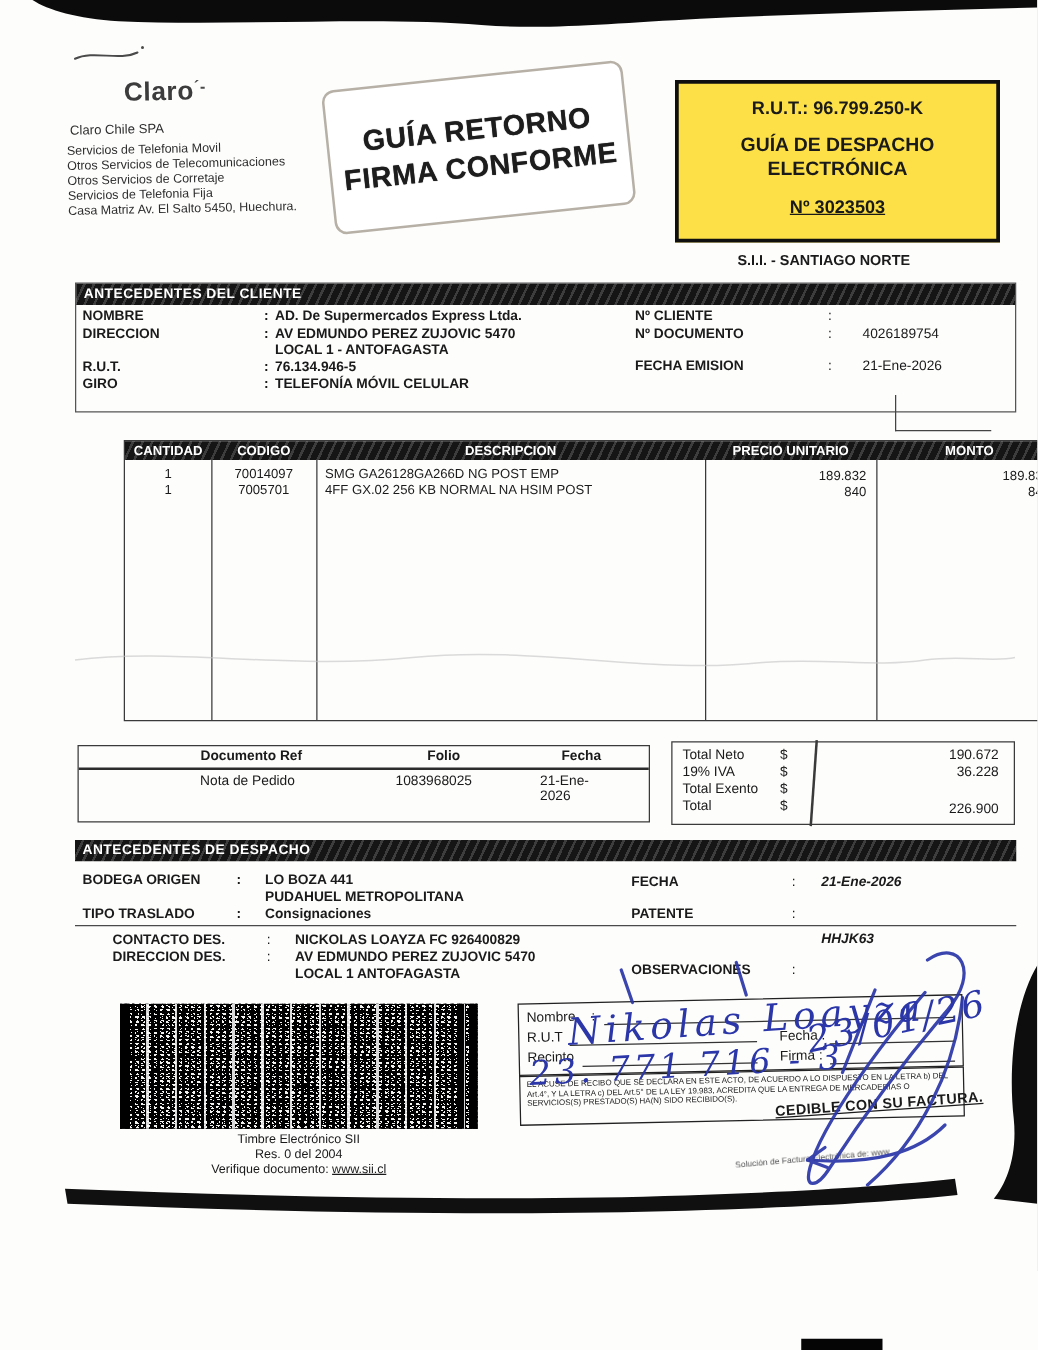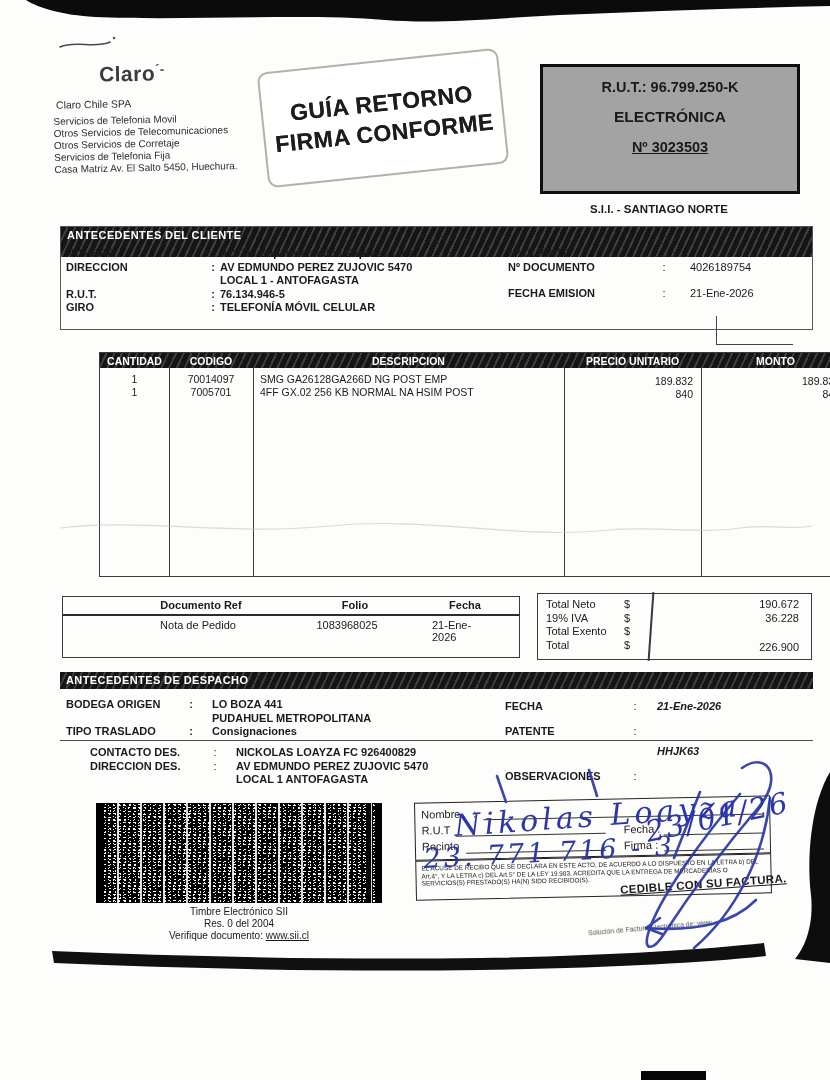--- a/index.html
+++ b/index.html
@@ -15,21 +15,21 @@
   .grid3 span{white-space:nowrap;}
   .lbl{font-weight:bold;}
   .colon{text-align:center;}
   
   .stamp{border:2px solid #b6b0a6;border-radius:10px;transform:rotate(-6deg);
          display:flex;flex-direction:column;justify-content:center;align-items:center;
          background:rgba(255,255,255,.85);}
   .stamp div{font-weight:bold;font-size:23px;color:#1d1d1d;letter-spacing:.5px;line-height:30px;
              text-shadow:0 0 .6px #222;}
   
-  .rutbox{border:3px solid #0f0f0f;text-align:center;box-sizing:border-box;background:#a3a3a3;}
+  .rutbox{border:3px solid #0f0f0f;text-align:center;box-sizing:border-box;background:#fde047;}
   
   .barcode{background-color:#f2f2f0;
     background-image:
       linear-gradient(90deg,#000 0 8px,transparent 8px 271px,#000 271px 275px,transparent 275px 279px,#000 279px),
       repeating-linear-gradient(90deg,transparent 0 21px,rgba(255,255,255,.85) 21px 23px),
       repeating-linear-gradient(0deg,#000 0 1px,transparent 1px 3px),
       repeating-linear-gradient(90deg,#000 0 2px,transparent 2px 5px),
       repeating-linear-gradient(32deg,#000 0 1px,transparent 1px 3px),
       repeating-linear-gradient(-41deg,#000 0 1px,transparent 1px 4px);}
   .tiny{font-size:10px;line-height:12px;}
@@ -57,28 +57,29 @@
   </div>
 
   <div class="abs stamp" style="left:262px;top:60px;width:238px;height:112px;">
     <div>GUÍA RETORNO</div>
     <div>FIRMA CONFORME</div>
   </div>
 
   <div class="abs rutbox" style="left:540px;top:64px;width:260px;height:130px;">
     <div style="margin-top:12px;font-size:14.5px;font-weight:bold;">R.U.T.: 96.799.250-K</div>
     <div style="margin-top:12px;font-size:15.5px;font-weight:bold;line-height:19px;">
+      <div>GUÍA DE DESPACHO</div>
       <div>ELECTRÓNICA</div>
     </div>
     <div style="margin-top:13px;font-size:14.5px;font-weight:bold;text-decoration:underline;">Nº 3023503</div>
   </div>
   <div class="abs b" style="left:590px;top:203px;font-size:11.5px;">S.I.I. - SANTIAGO NORTE</div>
 
   <div class="abs box" style="left:60px;top:226px;width:753px;height:104px;border-color:#555;">
-    <div class="sec-bar" style="height:30px;">ANTECEDENTES DEL CLIENTE</div>
+    <div class="sec-bar" style="height:17px;">ANTECEDENTES DEL CLIENTE</div>
   </div>
   <div class="abs grid3" style="left:66px;top:247px;grid-template-columns:140px 14px auto;">
     <span class="lbl">NOMBRE</span>
     <span class="colon b">:</span>
     <span class="b">AD. De Supermercados Express Ltda.</span>
     <span class="lbl">DIRECCION</span>
     <span class="colon b">:</span>
     <span class="b">AV EDMUNDO PEREZ ZUJOVIC 5470</span>
     <span></span>
     <span></span>

